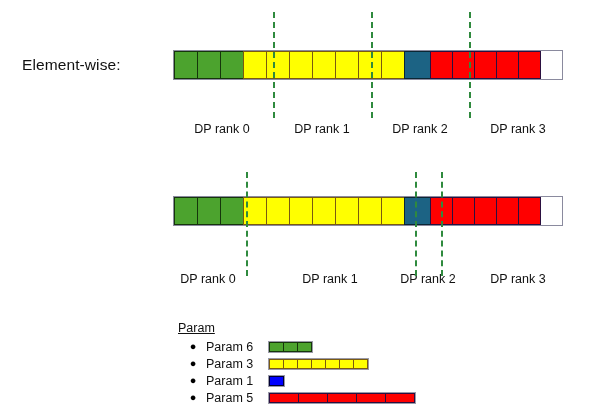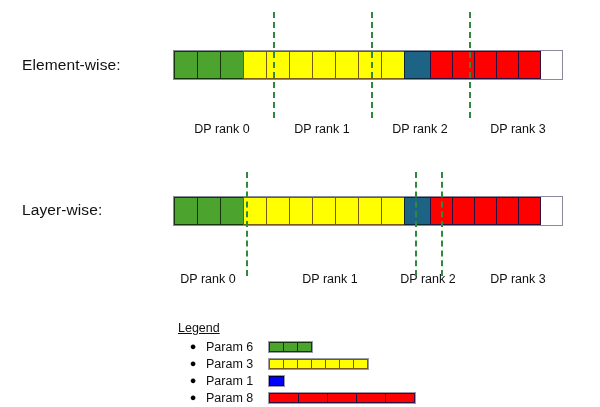--- a/index.html
+++ b/index.html
@@ -141,21 +141,20 @@
       <div class="cell yellow" style="width: 24px;"></div>
       <div class="cell yellow" style="width: 24px;"></div>
       <div class="cell blue" style="width: 27px;"></div>
       <div class="cell red" style="width: 23px;"></div>
       <div class="cell red" style="width: 23px;"></div>
       <div class="cell red" style="width: 23px;"></div>
       <div class="cell red" style="width: 23px;"></div>
       <div class="cell red" style="width: 23px;"></div>
     </div>
 
-  <div class="row-label" id="label-layer-wise">Layer-wise:</div>
 
   <div class="bar" id="bar-layer-wise" style="left: 173px; top: 196px; width: 390px; height: 30px;">
       <div class="cell green" style="width: 24px;"></div>
       <div class="cell green" style="width: 24px;"></div>
       <div class="cell green" style="width: 24px;"></div>
       <div class="cell yellow" style="width: 24px;"></div>
       <div class="cell yellow" style="width: 24px;"></div>
       <div class="cell yellow" style="width: 24px;"></div>
       <div class="cell yellow" style="width: 24px;"></div>
       <div class="cell yellow" style="width: 24px;"></div>
@@ -180,21 +179,21 @@
       <div class="divider div-ly" style="left: 246px;"></div>
       <div class="divider div-ly" style="left: 415px;"></div>
       <div class="divider div-ly" style="left: 441px;"></div>
       <div class="rank-caption cap-ly" style="left: 208px;">DP rank 0</div>
       <div class="rank-caption cap-ly" style="left: 330px;">DP rank 1</div>
       <div class="rank-caption cap-ly" style="left: 428px;">DP rank 2</div>
       <div class="rank-caption cap-ly" style="left: 518px;">DP rank 3</div>
     </div>
 
   <div id="legend">
-    <div id="legend-title">Legend</div>
+    <div id="legend-title">Param</div>
     <div id="legend-rows">
         <div class="legend-row">
           <span class="legend-bullet">●</span>
           <span class="legend-text">Param 6</span>
           <span class="legend-swatch">
             <span class="cell green" style="width: 15px;"></span>
             <span class="cell green" style="width: 15px;"></span>
             <span class="cell green" style="width: 15px;"></span>
           </span>
         </div>
@@ -213,21 +212,21 @@
         </div>
         <div class="legend-row">
           <span class="legend-bullet">●</span>
           <span class="legend-text">Param 1</span>
           <span class="legend-swatch">
             <span class="cell blue" style="width: 15px;"></span>
           </span>
         </div>
         <div class="legend-row">
           <span class="legend-bullet">●</span>
-          <span class="legend-text">Param 8</span>
+          <span class="legend-text">Param 5</span>
           <span class="legend-swatch">
             <span class="cell red" style="width: 30px;"></span>
             <span class="cell red" style="width: 30px;"></span>
             <span class="cell red" style="width: 30px;"></span>
             <span class="cell red" style="width: 30px;"></span>
             <span class="cell red" style="width: 30px;"></span>
           </span>
         </div>
       </div>
   </div>

